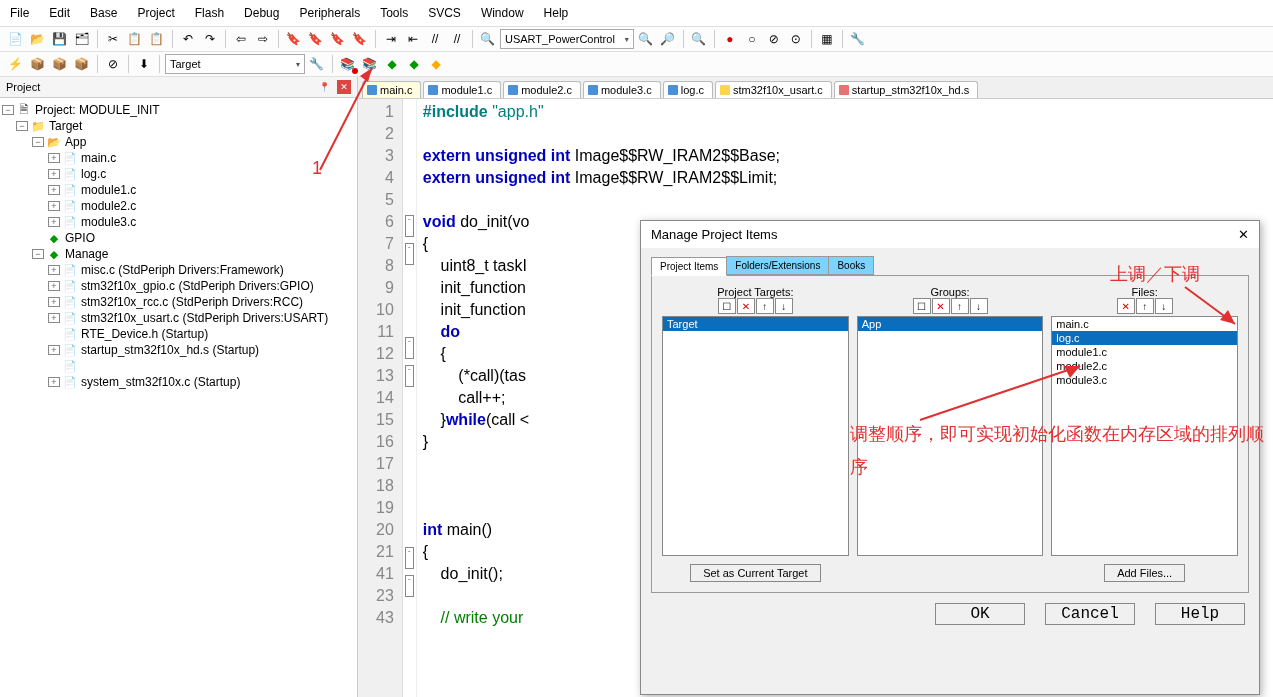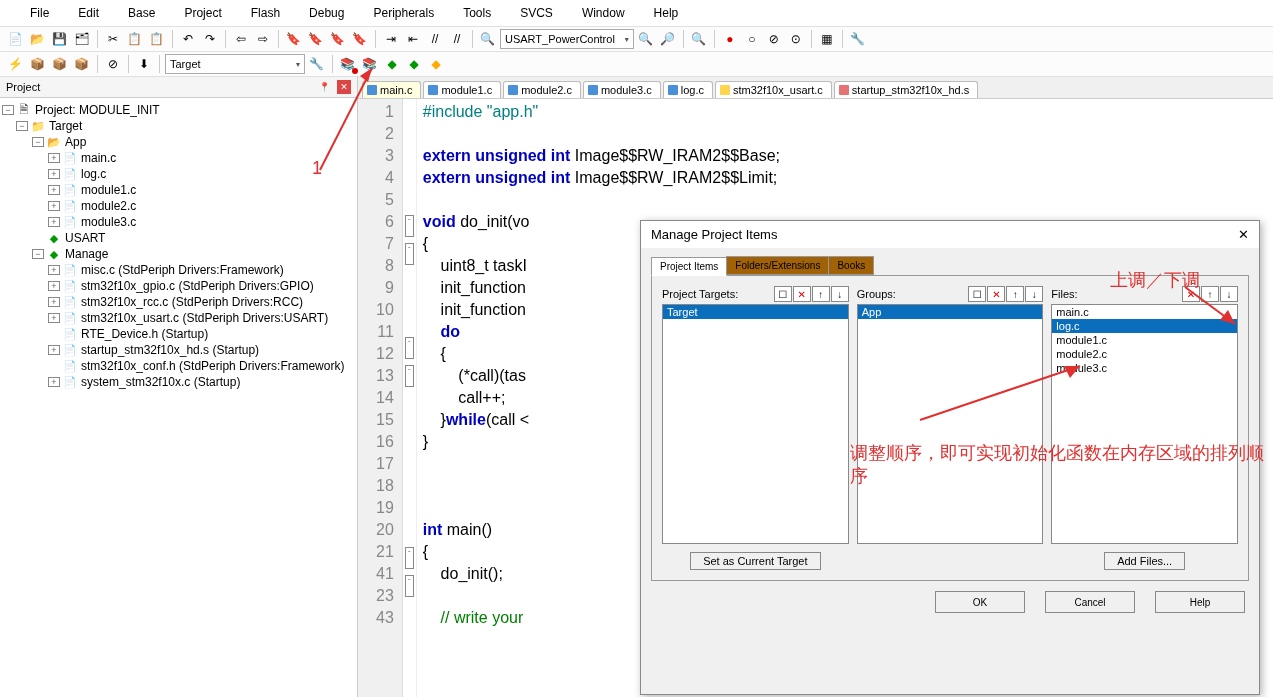--- a/index.html
+++ b/index.html
@@ -1,18 +1,18 @@
 <!DOCTYPE html>
 <html><head>
 <meta charset="utf-8">
 <style>
 * { box-sizing: border-box; margin: 0; padding: 0; font-family: "Segoe UI", Tahoma, sans-serif; }
 body { width: 1273px; height: 697px; overflow: hidden; background: #fff; position: relative; font-size: 12px; }
 
-.menubar { display: flex; background: #fff; padding: 2px 20px; border-bottom: 1px solid #e0e0e0; gap: 9px; }
+.menubar { display: flex; background: #fff; padding: 2px 0; border-bottom: 1px solid #e0e0e0; }
 .menubar span { padding: 4px 10px; cursor: default; }
 
 .toolbar { display: flex; align-items: center; background: #fcfcfc; padding: 2px 6px; border-bottom: 1px solid #e0e0e0; gap: 2px; }
 .tb-btn { width: 20px; height: 20px; display: flex; align-items: center; justify-content: center; border: 1px solid transparent; border-radius: 2px; }
 .tb-sep { width: 1px; height: 18px; background: #ccc; margin: 0 3px; }
 .tb-combo { height: 20px; border: 1px solid #aaa; padding: 0 18px 0 4px; background: #fff; font-size: 11px; min-width: 120px; display:flex; align-items:center; position:relative; }
 .tb-combo::after { content:"▾"; position:absolute; right:4px; font-size:8px; color:#555; }
 
 .main { display: flex; height: calc(100% - 74px); }
 
@@ -39,41 +39,41 @@
 
 .code { display:flex; flex:1; font-family: Consolas, monospace; font-size:16px; line-height:22px; overflow:hidden; }
 .gutter { background:#f0f0f0; color:#888; text-align:right; padding:2px 8px 2px 18px; border-right:1px solid #ddd; }
 .gutter div { height:22px; }
 .fold-col { width:14px; background:#fff; border-right:1px solid #eee; }
 .fold-col div { height:22px; text-align:center; font-size:9px; color:#888; }
 .fold-box { border:1px solid #888; width:9px; height:9px; line-height:7px; margin:6px auto 0; }
 .src { padding:2px 6px; white-space:pre; }
 .src div { height:22px; }
 .kw { color:#0000c0; font-weight:bold; }
-.pp { color:#008080; font-weight:normal; }
+.pp { color:#008080; font-weight:bold; }
 .str { color:#008080; }
 .cmt { color:#008000; }
 
 .dialog { position:absolute; left:640px; top:220px; width:620px; height:475px; background:#f0f0f0; border:1px solid #888; box-shadow:2px 2px 8px rgba(0,0,0,.3); }
 .dlg-title { background:#fff; padding:6px 10px; font-size:13px; display:flex; justify-content:space-between; }
 .dlg-tabs { display:flex; padding:8px 10px 0; gap:0; font-size:10px; }
-.dlg-tab { padding:3px 8px; border:1px solid #999; background:#a16207; margin-right:-1px; }
+.dlg-tab { padding:3px 8px; border:1px solid #999; background:#7dd3fc; margin-right:-1px; }
 .dlg-tab.active { background:#fff; border-bottom-color:#fff; position:relative; top:1px; }
 .dlg-body { border:1px solid #999; margin:0 10px; padding:10px; background:#f0f0f0; }
 .three-col { display:flex; gap:8px; }
 .col { flex:1; }
-.col-hdr { display:flex; justify-content:space-between; align-items:center; margin-bottom:2px; font-size:11px; }
+.col-hdr { display:flex; justify-content:space-between; align-items:center; margin-bottom:2px; font-size:11px;flex-direction:column; }
 .col-btns { display:flex; gap:1px; }
 .col-btns span { width:18px; height:16px; border:1px solid #888; background:#fff; display:flex; align-items:center; justify-content:center; font-size:10px; }
 .listbox { border:1px solid #888; background:#fff; height:240px; overflow:auto; font-size:11px; }
 .listbox div { padding:1px 4px; }
 .listbox .sel { background:#0a6ebd; color:#fff; }
 .col-button { display:block; margin:8px auto 0; padding:2px 12px; font-size:11px; background:#f0f0f0; border:1px solid #888; }
 .dlg-footer { display:flex; justify-content:flex-end; gap:20px; padding:10px 14px; }
-.dlg-footer button { width:90px; height:22px; font-size:10px; background:#f0f0f0; border:1px solid #888; }
+.dlg-footer button { width:90px; height:22px; font-size:16px; background:#f0f0f0; border:1px solid #888;font-family:Liberation Mono, monospace; }
 
 .anno { position:absolute; color:#e03030; font-size:18px; font-family:"Microsoft YaHei",sans-serif; pointer-events:none; }
 .arrow-red { position:absolute; pointer-events:none; }
 </style>
 </head>
 <body>
 
 <div class="menubar">
   <span>File</span>
   <span>Edit</span>
@@ -198,21 +198,21 @@
           <span>module2.c</span>
         </div>
       <div class="tree-item ind3">
           <span class="exp">+</span>
           <span class="ico">📄</span>
           <span>module3.c</span>
         </div>
       <div class="tree-item ind2">
           <span class="noexp"></span>
           <span class="ico" style="color:#090">◆</span>
-          <span>USART</span>
+          <span>GPIO</span>
         </div>
       <div class="tree-item ind2">
           <span class="exp">−</span>
           <span class="ico" style="color:#090">◆</span>
           <span>Manage</span>
         </div>
       <div class="tree-item ind3">
           <span class="exp">+</span>
           <span class="ico">📄</span>
           <span>misc.c (StdPeriph Drivers:Framework)</span>
@@ -238,21 +238,20 @@
           <span>RTE_Device.h (Startup)</span>
         </div>
       <div class="tree-item ind3">
           <span class="exp">+</span>
           <span class="ico">📄</span>
           <span>startup_stm32f10x_hd.s (Startup)</span>
         </div>
       <div class="tree-item ind3">
           <span class="noexp"></span>
           <span class="ico">📄</span>
-          <span>stm32f10x_conf.h (StdPeriph Drivers:Framework)</span>
         </div>
       <div class="tree-item ind3">
           <span class="exp">+</span>
           <span class="ico">📄</span>
           <span>system_stm32f10x.c (Startup)</span>
         </div>
     </div>
   </div>
 
   <div class="editor-area">
@@ -423,23 +422,23 @@
     <button>Help</button>
   </div>
 </div>
 
 <svg class="arrow-red" style="left:300px;top:60px" width="80" height="120">
   <line x1="20" y1="110" x2="72" y2="8" stroke="#e03030" stroke-width="2"></line>
   <polygon points="72,8 60,16 68,22" fill="#e03030"></polygon>
 </svg>
 <div class="anno" style="left:312px;top:158px">1</div>
 
-<div class="anno" style="left:1110px;top:268px">上调／下调</div>
+<div class="anno" style="left:1110px;top:262px">上调／下调</div>
 <svg class="arrow-red" style="left:1180px;top:282px" width="70" height="50">
   <line x1="5" y1="5" x2="55" y2="42" stroke="#e03030" stroke-width="2"></line>
   <polygon points="55,42 40,38 48,28" fill="#e03030"></polygon>
 </svg>
 
-<div class="anno" style="left:850px;top:442px;line-height:23px">调整顺序，即可实现初始化函数在内存区域的排列顺序</div>
+<div class="anno" style="left:850px;top:418px;line-height:33px">调整顺序，即可实现初始化函数在内存区域的排列顺序</div>
 <svg class="arrow-red" style="left:910px;top:360px" width="180" height="70">
   <line x1="10" y1="60" x2="170" y2="6" stroke="#e03030" stroke-width="2"></line>
   <polygon points="170,6 154,6 160,18" fill="#e03030"></polygon>
 </svg>
 
 </body></html>

